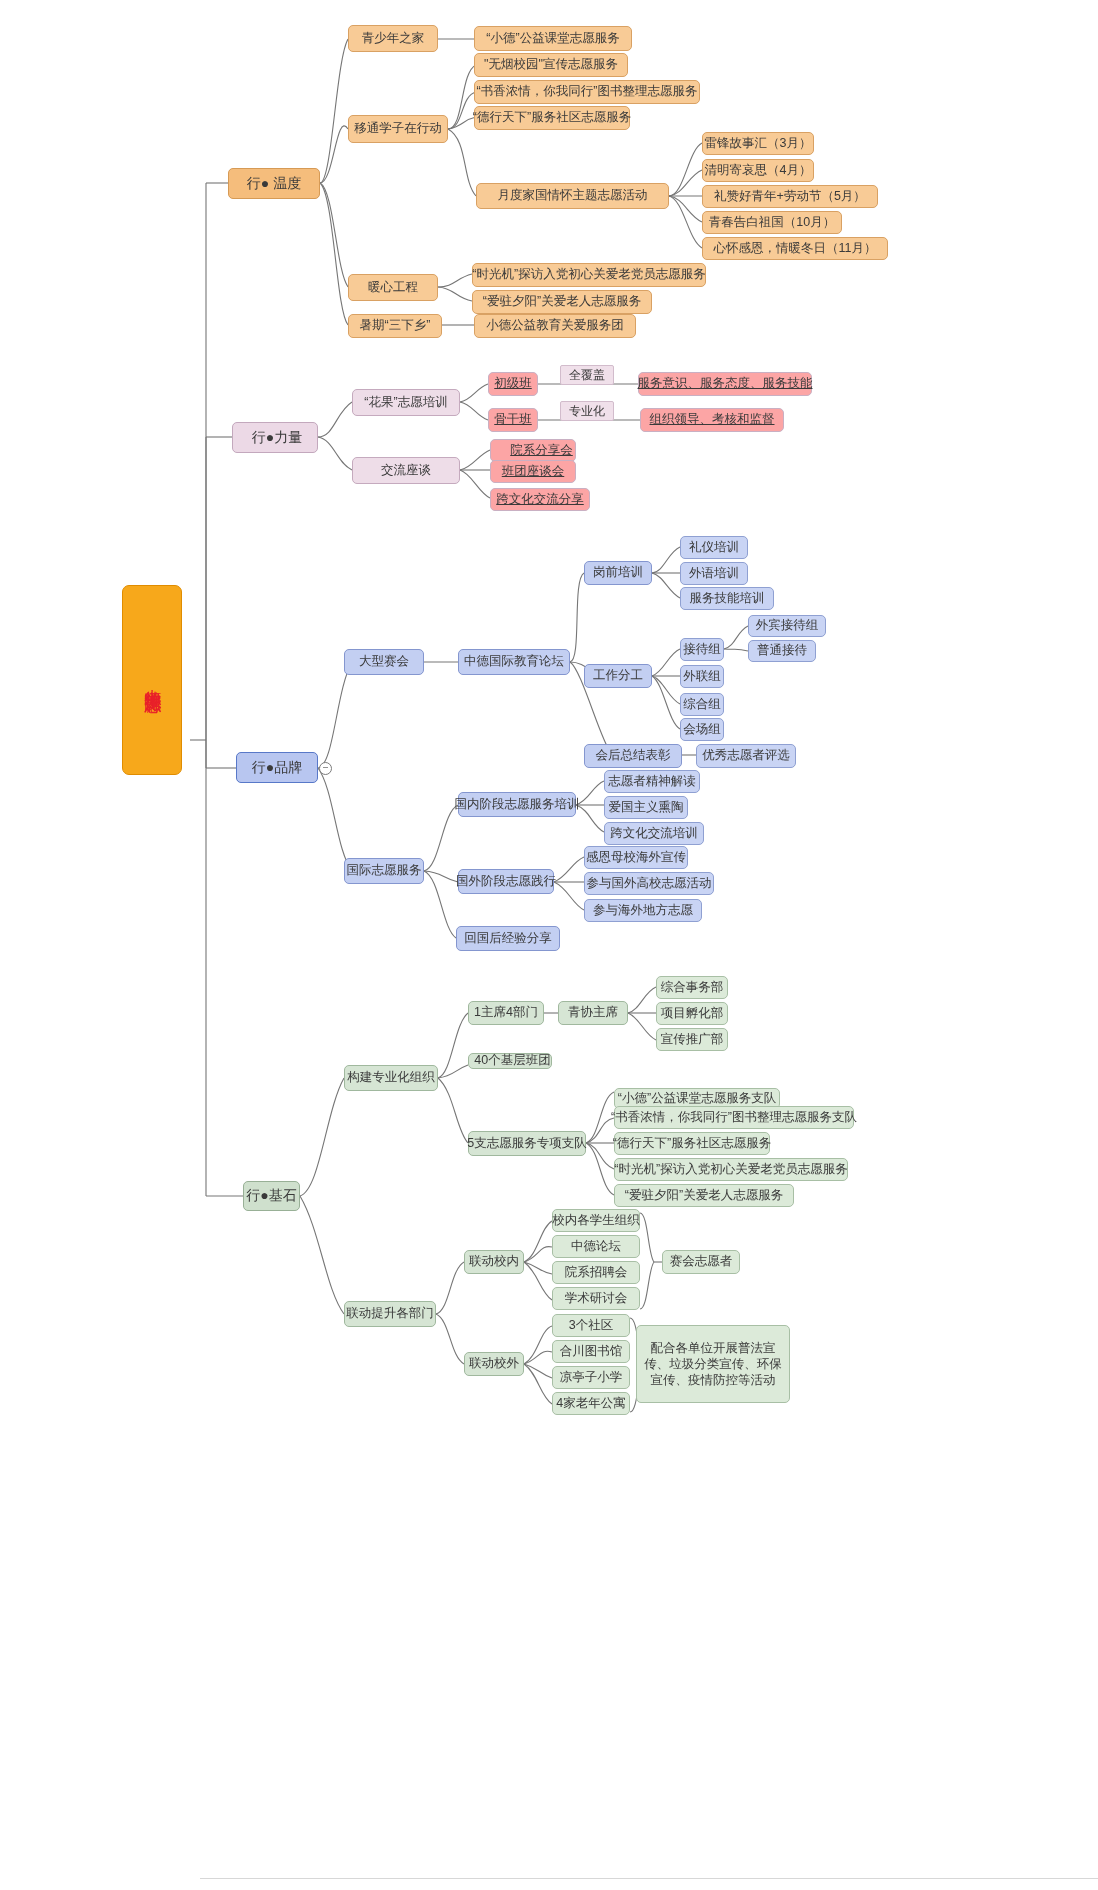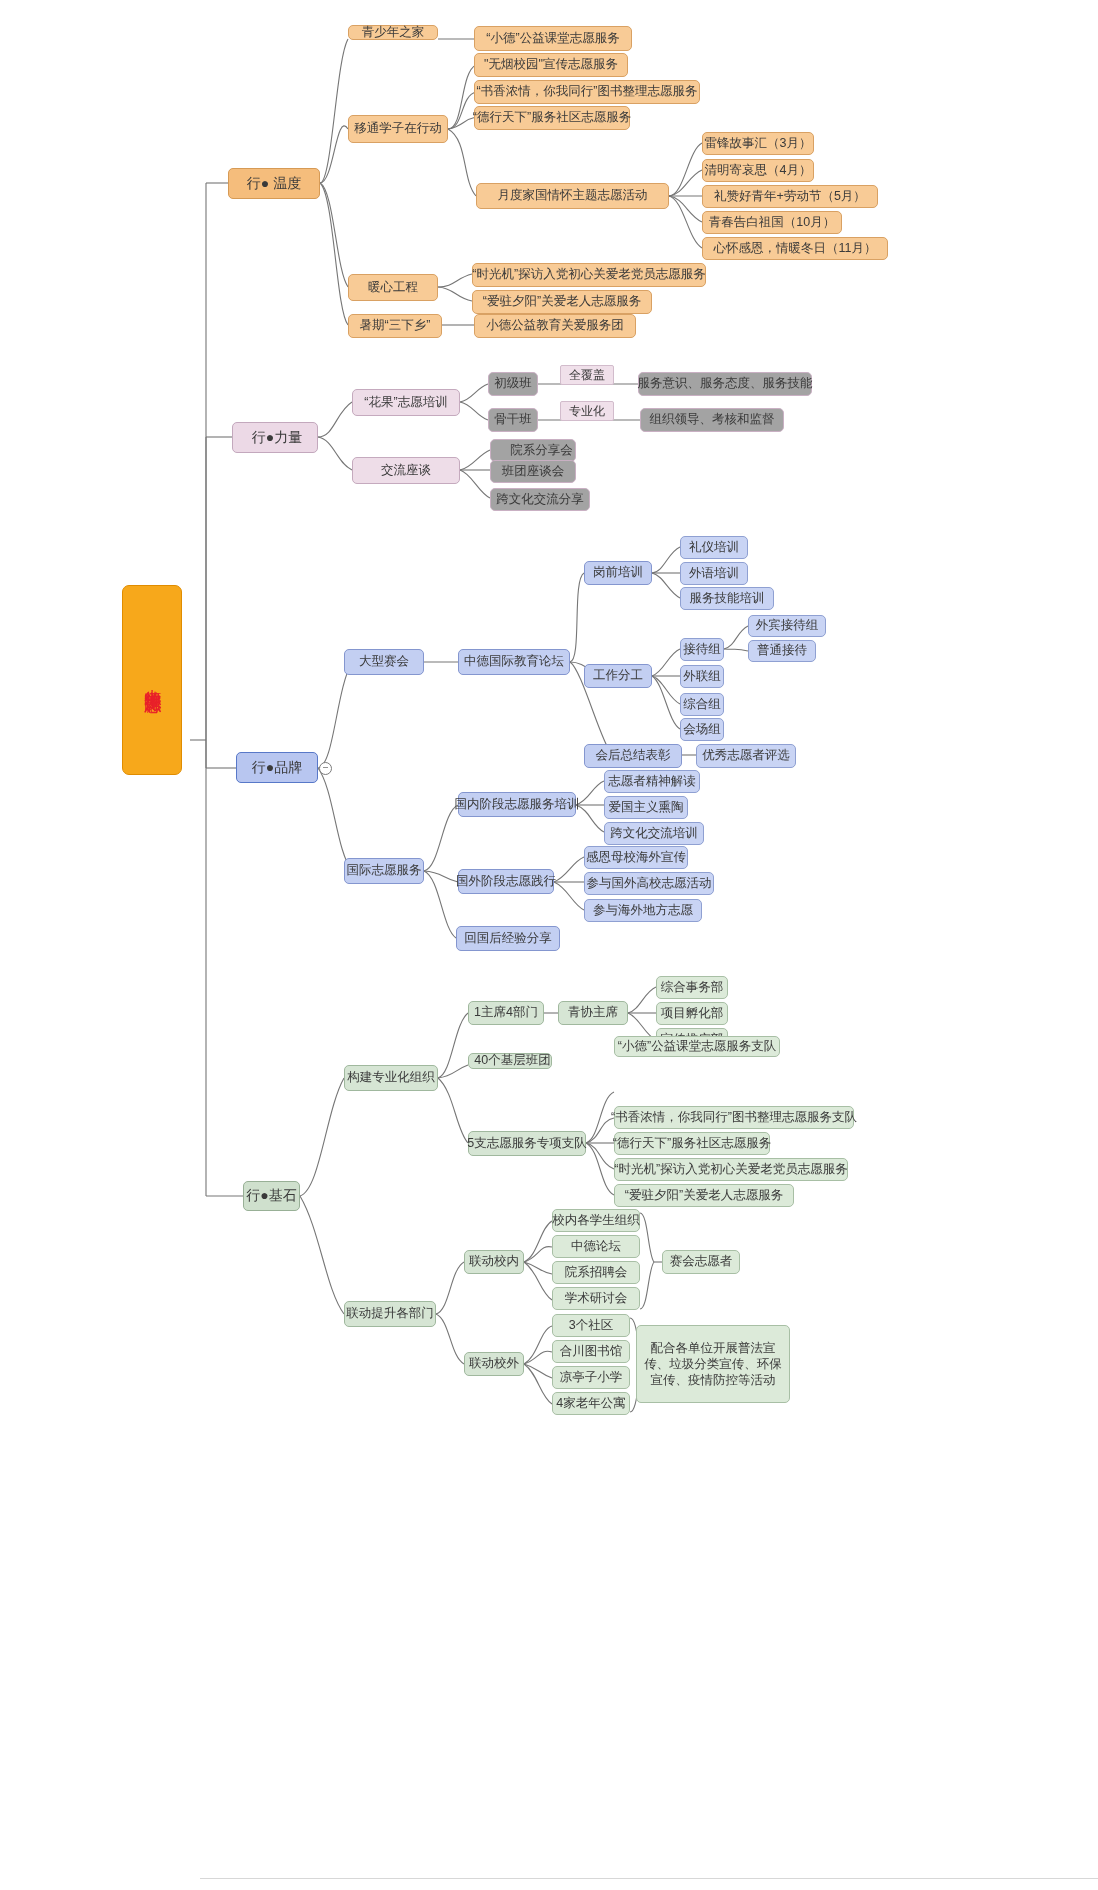--- a/index.html
+++ b/index.html
@@ -21,21 +21,21 @@
     background:#f7a81b;border:1px solid #e08c00;color:#e8202a;
     border-radius:7px;font-size:17px;line-height:1.08;
     writing-mode:vertical-rl;text-orientation:upright;
     letter-spacing:1px;white-space:normal;padding:8px 4px;
   }
   .o-main{background:#f5bd7c;border-color:#d69a55;font-size:14px;}
   .o-sub {background:#f8cb96;border-color:#d9a163;}
   .o-leaf{background:#f8cb96;border-color:#d9a163;}
   .p-main{background:#ecd9e6;border-color:#c3a8bd;font-size:14px;padding-left:11px;}
   .p-sub {background:#eedde8;border-color:#c5aabe;}
-  .p-leaf{background:#a3a3a3;border-color:#c9b0c3;}
+  .p-leaf{background:#fca5a5;border-color:#c9b0c3;text-decoration:underline;}
   .p-edge{background:#f0e0ea;border-color:#d2bccc;font-size:12px;}
   .b-main{background:#b8c6f0;border-color:#5878c8;font-size:14px;}
   .b-sub {background:#c3cff2;border-color:#8496cf;}
   .b-leaf{background:#c9d4f4;border-color:#8fa0d2;}
   .g-main{background:#cfe0cd;border-color:#98b096;font-size:14px;}
   .g-sub {background:#d6e5d4;border-color:#a0b89e;}
   .g-leaf{background:#dcead9;border-color:#a8bfa5;}
   .multiline{white-space:normal;text-align:center;line-height:1.3;}
   .collapse{
     position:absolute;width:11px;height:11px;border-radius:50%;
@@ -171,21 +171,21 @@
     <path d="M630 1318 C638 1318 638 1356 644 1364"></path>
     <path d="M630 1412 C638 1412 638 1372 644 1364"></path>
     <path d="M644 1364 L636 1364"></path>
   </g>
 </svg>
 
 <div class="node root" style="left:122px;top:585px;width:60px;height:190px;">中德学院德行志愿</div>
 
 <div class="node o-main" style="left:228px;top:168px;width:92px;height:31px;">行● 温度</div>
 
-<div class="node o-sub" style="left:348px;top:25px;width:90px;height:15px;">青少年之家</div>
+<div class="node o-sub" style="left:348px;top:25px;width:90px;height:27px;">青少年之家</div>
 <div class="node o-leaf" style="left:474px;top:26px;width:158px;height:25px;">“小德”公益课堂志愿服务</div>
 
 <div class="node o-sub" style="left:348px;top:115px;width:100px;height:28px;">移通学子在行动</div>
 <div class="node o-leaf" style="left:474px;top:53px;width:154px;height:24px;">"无烟校园"宣传志愿服务</div>
 <div class="node o-leaf" style="left:474px;top:80px;width:226px;height:24px;">“书香浓情，你我同行”图书整理志愿服务</div>
 <div class="node o-leaf" style="left:474px;top:106px;width:156px;height:24px;">“德行天下”服务社区志愿服务</div>
 <div class="node o-sub" style="left:476px;top:183px;width:193px;height:26px;">月度家国情怀主题志愿活动</div>
 
 <div class="node o-leaf" style="left:702px;top:132px;width:112px;height:23px;">雷锋故事汇（3月）</div>
 <div class="node o-leaf" style="left:702px;top:159px;width:112px;height:23px;">清明寄哀思（4月）</div>
@@ -258,21 +258,21 @@
 
 <div class="node g-sub" style="left:468px;top:1001px;width:76px;height:24px;">1主席4部门</div>
 <div class="node g-sub" style="left:558px;top:1001px;width:70px;height:24px;">青协主席</div>
 <div class="node g-leaf" style="left:656px;top:976px;width:72px;height:23px;">综合事务部</div>
 <div class="node g-leaf" style="left:656px;top:1002px;width:72px;height:23px;">项目孵化部</div>
 <div class="node g-leaf" style="left:656px;top:1028px;width:72px;height:23px;">宣传推广部</div>
 
 <div class="node g-sub" style="left:468px;top:1053px;width:84px;height:16px;padding-left:12px;">40个基层班团</div>
 
 <div class="node g-sub" style="left:468px;top:1131px;width:118px;height:25px;">5支志愿服务专项支队</div>
-<div class="node g-leaf" style="left:614px;top:1036px;width:166px;height:21px;">“小德”公益课堂志愿服务支队</div>
+<div class="node g-leaf" style="left:614px;top:1088px;width:166px;height:21px;">“小德”公益课堂志愿服务支队</div>
 <div class="node g-leaf" style="left:614px;top:1106px;width:240px;height:23px;">“书香浓情，你我同行”图书整理志愿服务支队</div>
 <div class="node g-leaf" style="left:614px;top:1132px;width:156px;height:23px;">“德行天下”服务社区志愿服务</div>
 <div class="node g-leaf" style="left:614px;top:1158px;width:234px;height:23px;">“时光机”探访入党初心关爱老党员志愿服务</div>
 <div class="node g-leaf" style="left:614px;top:1184px;width:180px;height:23px;">“爱驻夕阳”关爱老人志愿服务</div>
 
 <div class="node g-sub" style="left:344px;top:1301px;width:92px;height:26px;">联动提升各部门</div>
 
 <div class="node g-sub" style="left:464px;top:1250px;width:60px;height:24px;">联动校内</div>
 <div class="node g-leaf" style="left:552px;top:1209px;width:88px;height:23px;">校内各学生组织</div>
 <div class="node g-leaf" style="left:552px;top:1235px;width:88px;height:23px;">中德论坛</div>

